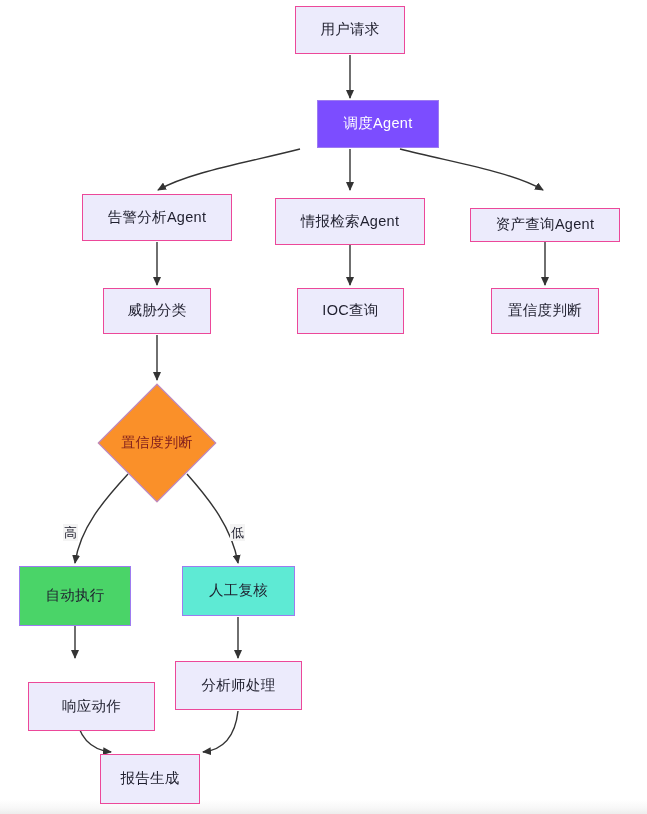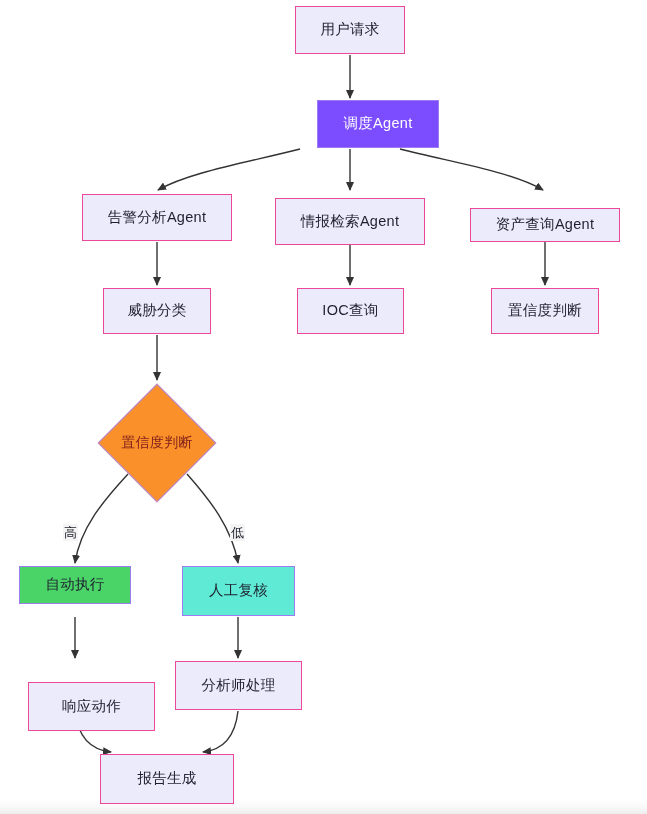--- a/index.html
+++ b/index.html
@@ -153,33 +153,33 @@
       <div class="node " style="left: 297px; top: 288px; width: 107px; height: 46px;">
         <span>IOC查询</span>
       </div>
       <div class="node " style="left: 491px; top: 288px; width: 108px; height: 46px;">
         <span>置信度判断</span>
       </div>
       <div class="node shape-diamond" style="left: 97px; top: 383px; width: 120px; height: 120px;">
         <div class="diamond-body"></div>
         <span class="diamond-label">置信度判断</span>
       </div>
-      <div class="node fill-green" style="left: 19px; top: 566px; width: 112px; height: 38px;">
+      <div class="node fill-green" style="left: 19px; top: 566px; width: 112px; height: 60px;">
         <span>自动执行</span>
       </div>
       <div class="node fill-red" style="left: 182px; top: 566px; width: 113px; height: 50px;">
         <span>人工复核</span>
       </div>
       <div class="node " style="left: 28px; top: 661px; width: 127px; height: 49px; margin-top: 21px;">
         <span>响应动作</span>
       </div>
       <div class="node " style="left: 175px; top: 661px; width: 127px; height: 49px;">
         <span>分析师处理</span>
       </div>
-      <div class="node " style="left: 100px; top: 754px; width: 134px; height: 50px;">
+      <div class="node " style="left: 100px; top: 754px; width: 100px; height: 50px;">
         <span>报告生成</span>
       </div>
     </div>
   <div id="labels-group">
       <div class="edge-label" style="left: 63px; top: 524px;">高</div>
       <div class="edge-label" style="left: 230px; top: 524px;">低</div>
     </div>
 
   <div id="bottom-fade"></div>
 </div>

